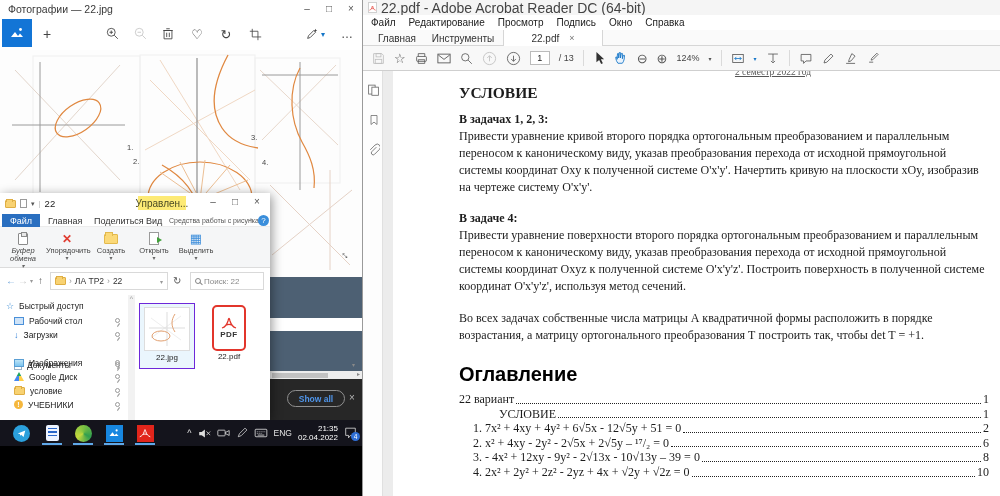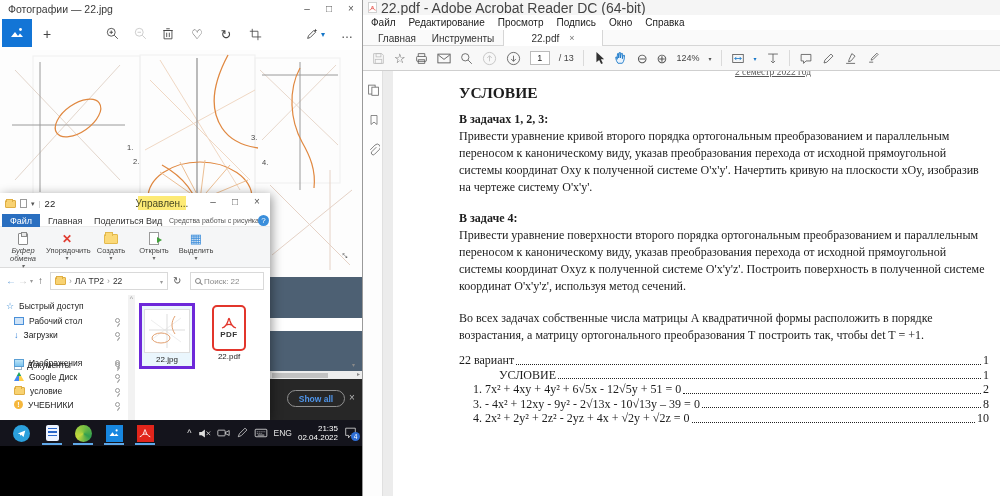--- a/index.html
+++ b/index.html
@@ -64,21 +64,21 @@
   .pin { width:5px; height:5px; border:1px solid #999; border-radius:50%; position:relative; margin-left:auto; margin-right:4px; flex:none; }
   .pin::after { content:""; position:absolute; top:4px; left:2px; width:1px; height:4px; background:#999; transform:rotate(35deg); }
   .ic-desktop { width:10px; height:8px; border:1px solid #4a90d9; background:#cfe3f7; flex:none; }
   .ic-doc { width:8px; height:10px; border:1px solid #9ab0c4; background:#fff; flex:none; }
   .ic-pic { width:10px; height:8px; border:1px solid #5a9fd4; background:linear-gradient(#bde4f7,#7cc4ef); flex:none; }
   .ic-gdrive { width:10px; height:9px; background:conic-gradient(from 180deg,#4688f1 0 33%,#1da462 33% 66%,#ffcf48 66%); clip-path:polygon(50% 0,100% 100%,0 100%); flex:none; }
   .ic-warn { width:9px; height:9px; border-radius:50%; background:#f5b73d; color:#fff; font-size:7px; font-weight:bold; display:flex; align-items:center; justify-content:center; flex:none; }
   #sb-scroll { left:128px; top:102px; width:7px; height:125px; background:#f2f2f2; color:#999; font-size:7px; text-align:center; }
   #files { left:135px; top:102px; width:135px; height:125px; }
   .tile { position:absolute; top:8px; width:56px; height:66px; text-align:center; font-size:8px; color:#222; }
-  .tile.sel { background:#eaf6fd; border:3px solid #6d28d9; }
+  .tile.sel { background:#eaf6fd; border:1px solid #6d28d9; }
   .thumb { margin:3px auto 2px; width:46px; height:44px; background:#fff; border:1px solid #ddd; }
   .pdficon { margin:2px auto 1px; width:34px; height:46px; background:#fff; border:2.5px solid #e2352b; border-radius:5px; display:flex; flex-direction:column; align-items:center; justify-content:center; gap:1px; }
   .pdficon .pdftxt { font-size:8px; font-weight:bold; color:#333; letter-spacing:.5px; }
 
   
   #taskbar { left:0; top:420px; width:362px; height:26px; background:#14141c; display:flex; align-items:center; padding:0 5px 0 8px; gap:5px; }
   .tb-ic { position:relative; width:26px; height:24px; display:flex; align-items:center; justify-content:center; }
   .tb-ic.active::after { content:""; position:absolute; bottom:0; left:3px; right:3px; height:2px; background:#5fa8e8; }
   .tg { width:17px; height:17px; border-radius:50%; background:#2ba0dc; display:flex; align-items:center; justify-content:center; }
   .writer { width:13px; height:16px; background:#eef4ff; border-radius:2px; position:relative; }
@@ -546,37 +546,43 @@
       <div class="abs" id="runhdr">
         <span>2 семестр 2022 год</span>
       </div>
       <div id="flow">
         <h1>УСЛОВИЕ</h1>
         <div class="ptitle">В задачах 1, 2, 3:</div>
         <div>Привести уравнение кривой второго порядка ортогональным преобразованием и параллельным переносом к каноническому виду, указав преобразования перехода от исходной прямоугольной системы координат Oxy к полученной системе O'x'y'. Начертить кривую на плоскости xOy, изобразив на чертеже систему O'x'y'.</div>
         <div class="ptitle4">В задаче 4:</div>
         <div>Привести уравнение поверхности второго порядка ортогональным преобразованием и параллельным переносом к каноническому виду, указав преобразования перехода от исходной прямоугольной системы координат Oxyz к полученной системе O'x'y'z'. Построить поверхность в полученной системе координат O'x'y'z', используя метод сечений.</div>
         <div class="note">Во всех задачах собственные числа матрицы А квадратичной формы расположить в порядке возрастания, а матрицу ортогонального преобразования Т построить так, чтобы det T = +1.</div>
+        <div id="toch">Оглавление</div>
         <div id="toc">
           <div class="toc-row">
             <span>22 вариант</span>
             <span class="dots"></span>
             <span>1</span>
           </div>
           <div class="toc-row ind2">
             <span>УСЛОВИЕ</span>
             <span class="dots"></span>
             <span>1</span>
           </div>
           <div class="toc-row ind1">
             <span>1. 7x² + 4xy + 4y² + 6√5x - 12√5y + 51 = 0</span>
             <span class="dots"></span>
             <span>2</span>
           </div>
           <div class="toc-row ind1">
+            <span>2. x² + 4xy - 2y² - 2√5x + 2√5y – ¹⁷/₂ = 0</span>
+            <span class="dots"></span>
+            <span>6</span>
+          </div>
+          <div class="toc-row ind1">
             <span>3. - 4x² + 12xy - 9y² - 2√13x - 10√13y – 39 = 0</span>
             <span class="dots"></span>
             <span>8</span>
           </div>
           <div class="toc-row ind1">
             <span>4. 2x² + 2y² + 2z² - 2yz + 4x + √2y + √2z = 0</span>
             <span class="dots"></span>
             <span>10</span>
           </div>
         </div>

